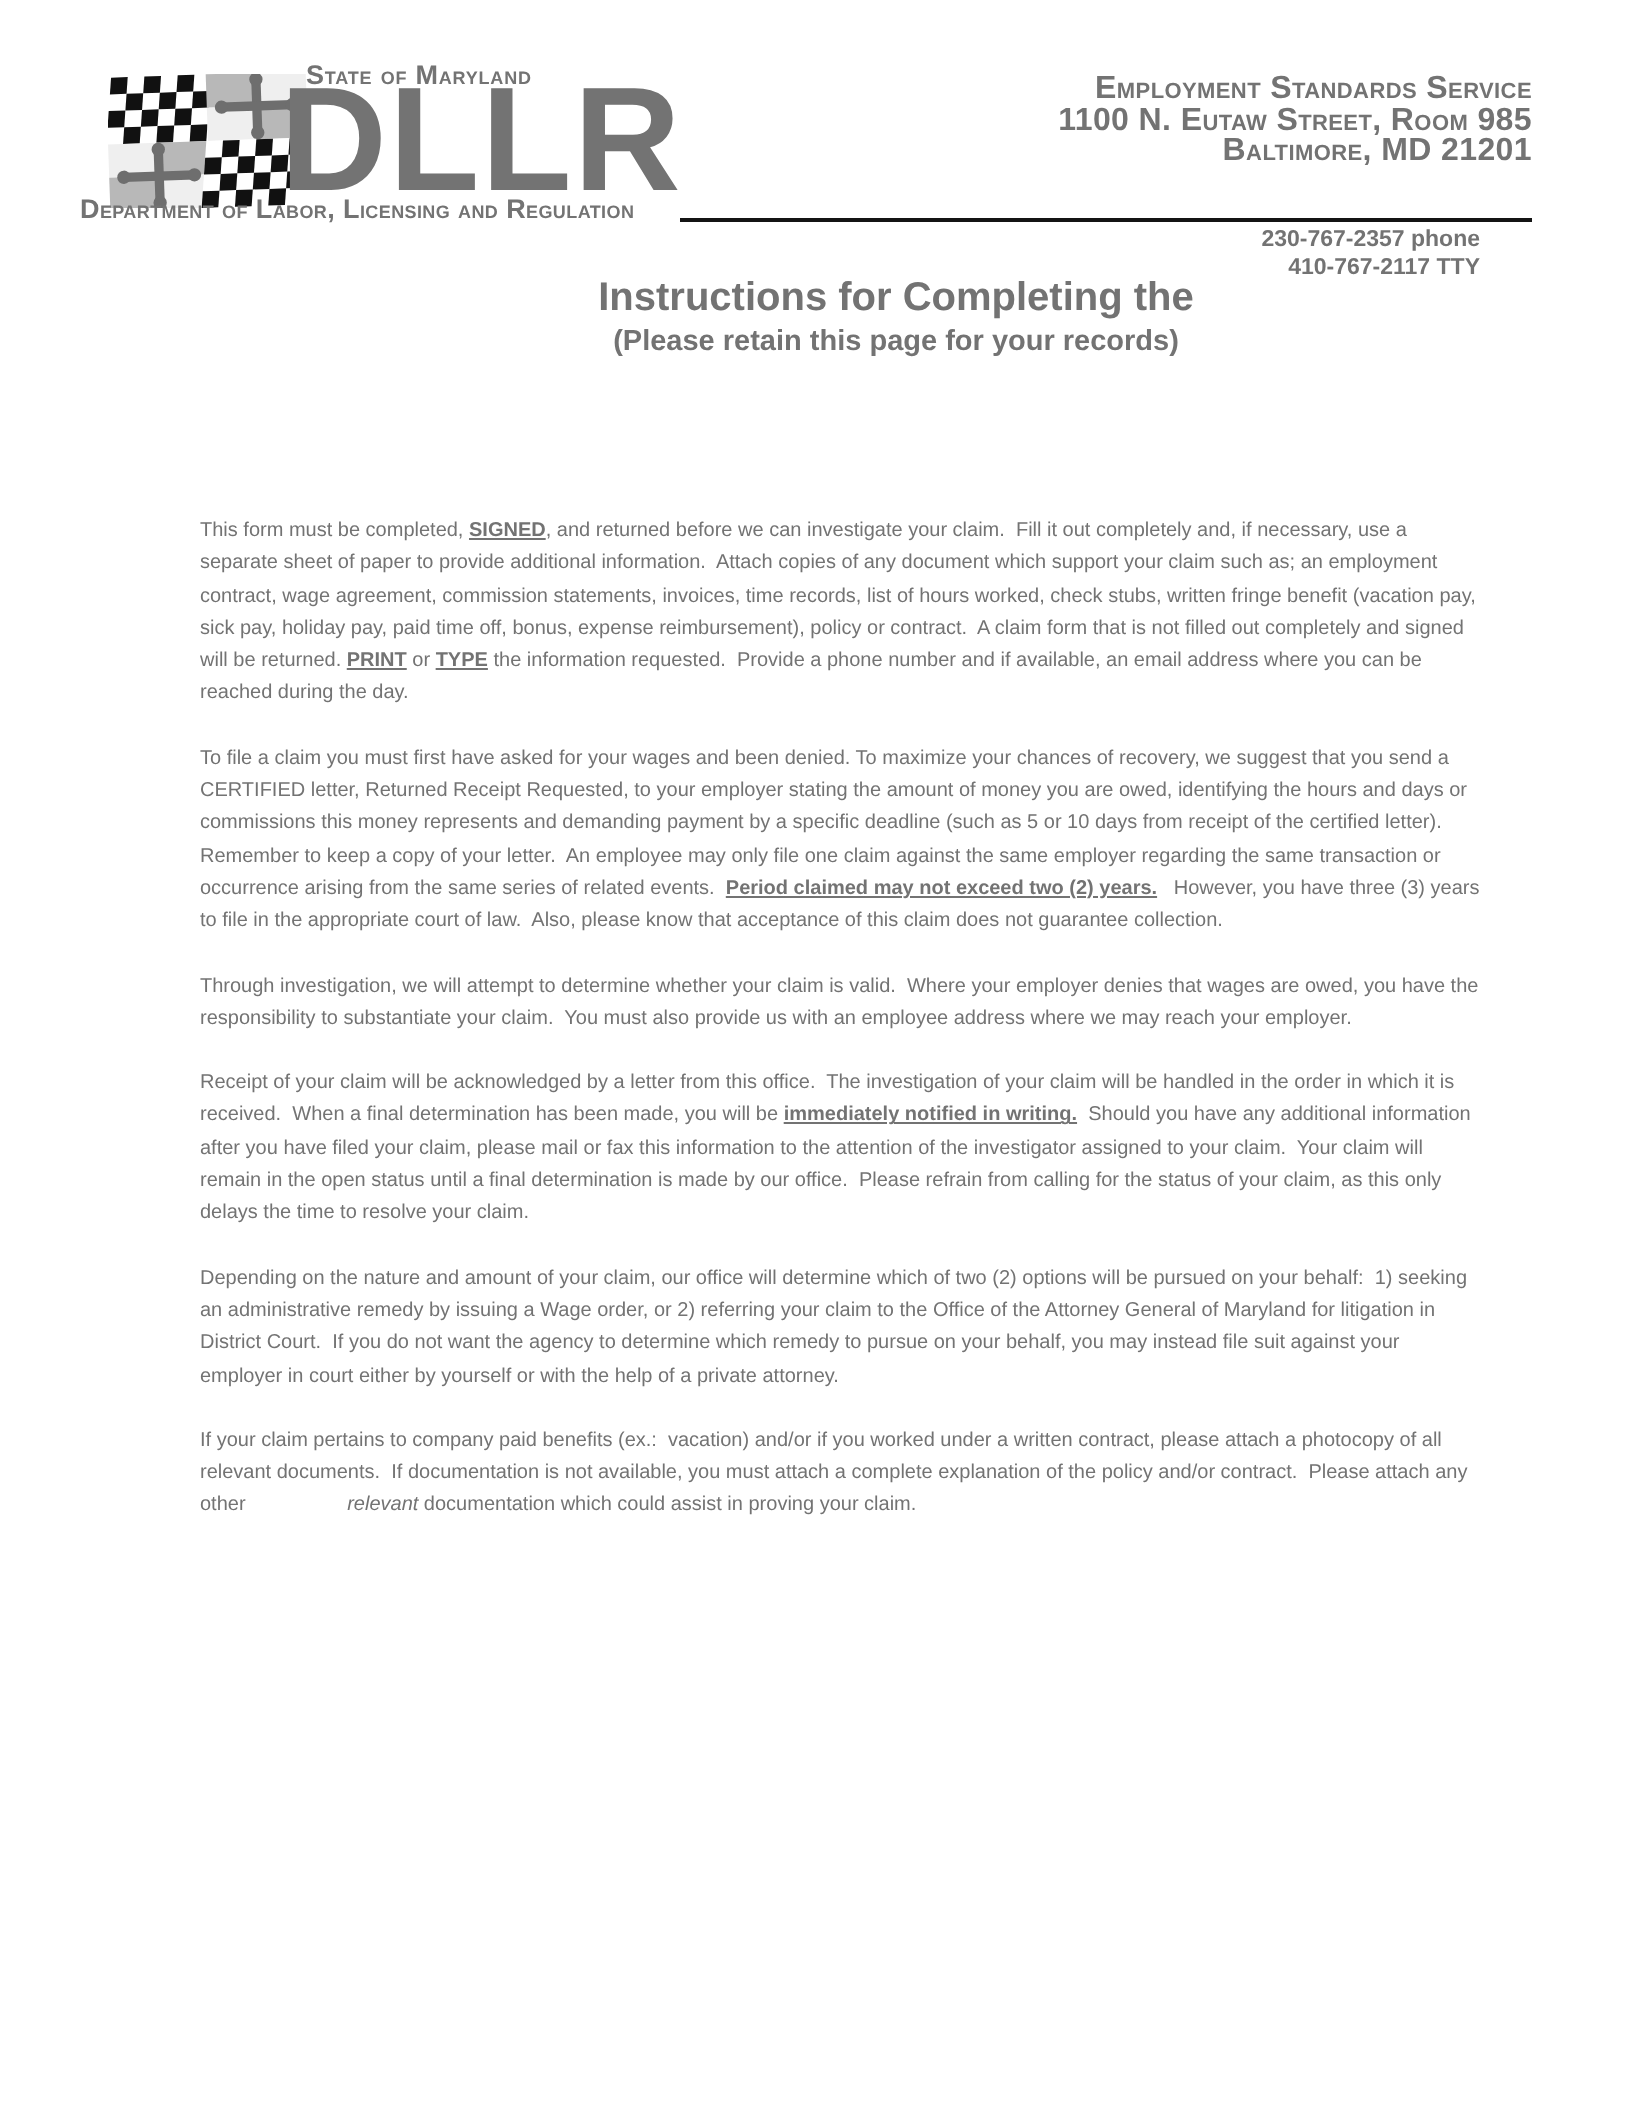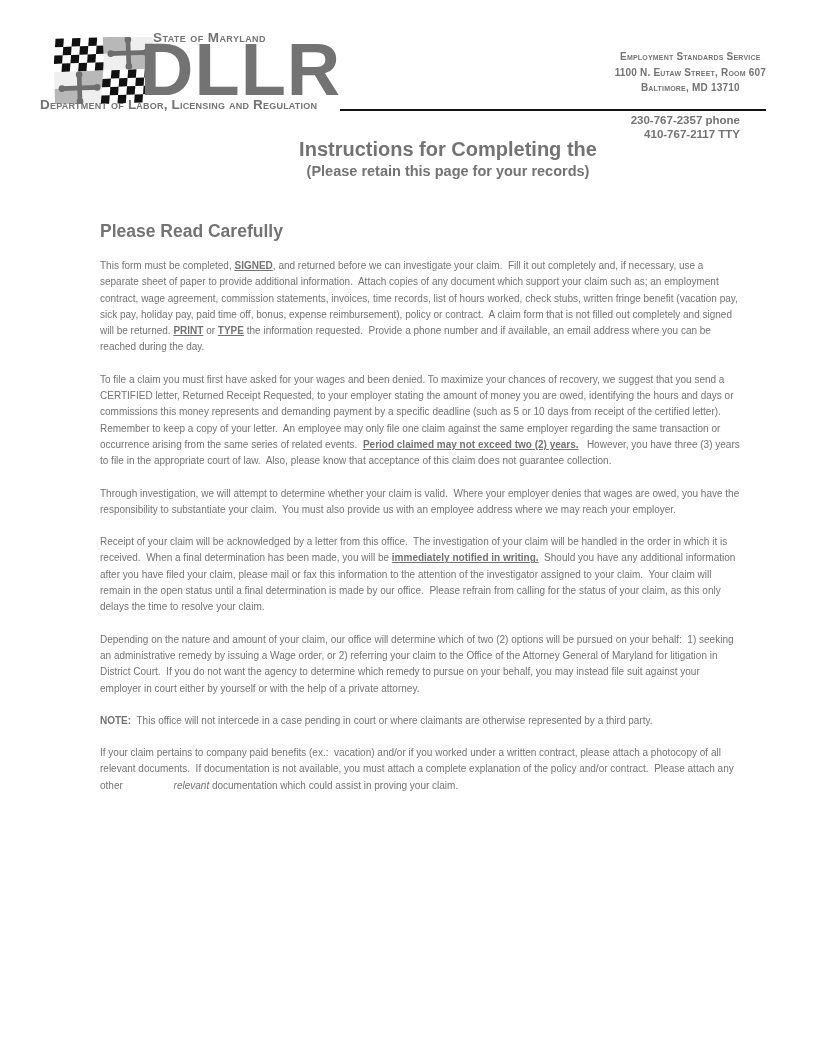--- a/index.html
+++ b/index.html
@@ -15,22 +15,22 @@
   }
   .acronym{
     position:absolute;left:140px;top:33px;
     font-size:74px;font-weight:bold;line-height:1;letter-spacing:1px;
   }
   .dept-line{
     position:absolute;left:40px;top:97px;
     font-variant:small-caps;font-weight:bold;font-size:13.5px;letter-spacing:.2px;
   }
   .office-block{
-    position:absolute;right:50px;top:49px;text-align:center;
-    font-variant:small-caps;font-weight:bold;font-size:10px;line-height:15.5px;letter-spacing:.2px;
+    position:absolute;right:50px;top:37px;text-align:right;
+    font-variant:small-caps;font-weight:bold;font-size:16px;line-height:15.5px;letter-spacing:.2px;
   }
   .header-rule{position:absolute;left:340px;right:50px;top:109px;height:2px;background:#141414;}
   .phone-block{
     position:absolute;right:76px;top:114px;text-align:right;
     font-weight:bold;font-size:11.5px;line-height:13.5px;
   }
   
   .title-block{position:absolute;left:0;top:137px;width:816px;text-align:center;padding-left:40px;}
   .title-main{font-size:20px;font-weight:bold;line-height:24px;}
   .title-sub{font-size:14.5px;font-weight:bold;line-height:20px;text-align:center;}
@@ -121,42 +121,40 @@
         </g>
       </g>
     </svg>
 
     <div class="state-line">State of Maryland</div>
     <div class="acronym">DLLR</div>
     <div class="dept-line">Department of Labor, Licensing and Regulation</div>
 
     <div class="office-block">
       <div>Employment Standards Service</div>
-      <div>1100 N. Eutaw Street, Room 607</div>
-      <div>Baltimore, MD 13710</div>
+      <div>1100 N. Eutaw Street, Room 985</div>
+      <div>Baltimore, MD 21201</div>
     </div>
 
     <div class="header-rule"></div>
 
     <div class="phone-block">
       <div>230-767-2357 phone</div>
       <div>410-767-2117 TTY</div>
     </div>
   </div>
 
   <div class="title-block">
     <div class="title-main">Instructions for Completing the</div>
     <div class="title-sub">(Please retain this page for your records)</div>
   </div>
 
-  <h2 class="section-heading">Please Read Carefully</h2>
 
   <main class="body-text">
     <p><span>This form must be completed, </span><span class="seg-bu">SIGNED</span><span>, and returned before we can investigate your claim.  Fill it out completely and, if necessary, use a separate sheet of paper to provide additional information.  Attach copies of any document which support your claim such as; an employment contract, wage agreement, commission statements, invoices, time records, list of hours worked, check stubs, written fringe benefit (vacation pay, sick pay, holiday pay, paid time off, bonus, expense reimbursement), policy or contract.  A claim form that is not filled out completely and signed will be returned. </span><span class="seg-bu">PRINT</span><span> or </span><span class="seg-bu">TYPE</span><span> the information requested.  Provide a phone number and if available, an email address where you can be reached during the day.</span></p>
     <p><span>To file a claim you must first have asked for your wages and been denied. To maximize your chances of recovery, we suggest that you send a CERTIFIED letter, Returned Receipt Requested, to your employer stating the amount of money you are owed, identifying the hours and days or commissions this money represents and demanding payment by a specific deadline (such as 5 or 10 days from receipt of the certified letter).  Remember to keep a copy of your letter.  An employee may only file one claim against the same employer regarding the same transaction or occurrence arising from the same series of related events.  </span><span class="seg-bu">Period claimed may not exceed two (2) years.</span><span>   However, you have three (3) years to file in the appropriate court of law.  Also, please know that acceptance of this claim does not guarantee collection.</span></p>
     <p><span>Through investigation, we will attempt to determine whether your claim is valid.  Where your employer denies that wages are owed, you have the responsibility to substantiate your claim.  You must also provide us with an employee address where we may reach your employer.</span></p>
     <p><span>Receipt of your claim will be acknowledged by a letter from this office.  The investigation of your claim will be handled in the order in which it is received.  When a final determination has been made, you will be </span><span class="seg-bu">immediately notified in writing.</span><span>  Should you have any additional information after you have filed your claim, please mail or fax this information to the attention of the investigator assigned to your claim.  Your claim will remain in the open status until a final determination is made by our office.  Please refrain from calling for the status of your claim, as this only delays the time to resolve your claim.</span></p>
     <p><span>Depending on the nature and amount of your claim, our office will determine which of two (2) options will be pursued on your behalf:  1) seeking an administrative remedy by issuing a Wage order, or 2) referring your claim to the Office of the Attorney General of Maryland for litigation in District Court.  If you do not want the agency to determine which remedy to pursue on your behalf, you may instead file suit against your employer in court either by yourself or with the help of a private attorney.</span></p>
-    <p><span class="seg-b">NOTE:</span><span>  This office will not intercede in a case pending in court or where claimants are otherwise represented by a third party.</span></p>
     <p><span>If your claim pertains to company paid benefits (ex.:  vacation) and/or if you worked under a written contract, please attach a photocopy of all relevant documents.  If documentation is not available, you must attach a complete explanation of the policy and/or contract.  Please attach any other </span><span class="seg-i">relevant</span><span> documentation which could assist in proving your claim.</span></p>
   </main>
 
 </div>
 
 </body></html>

